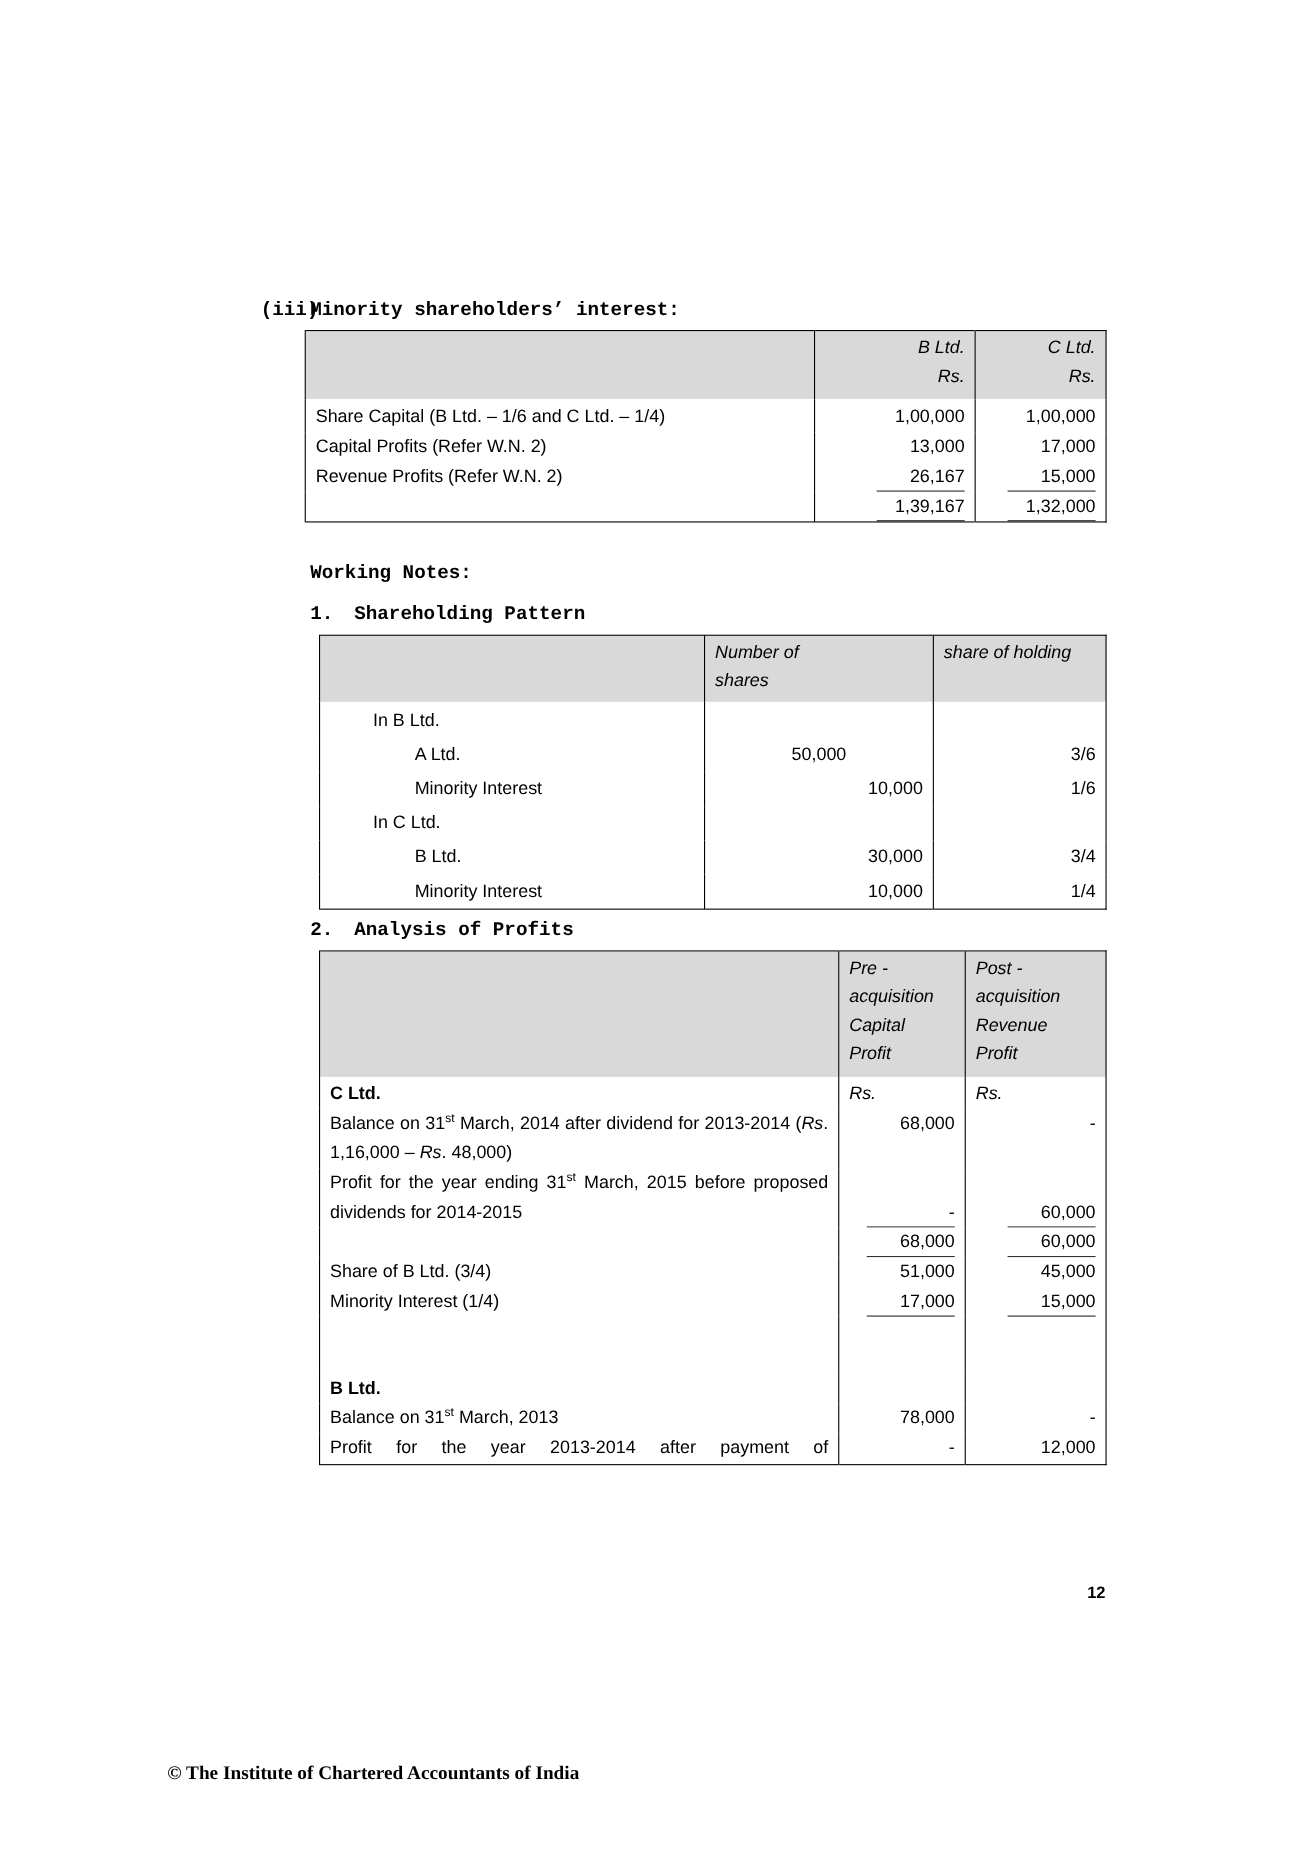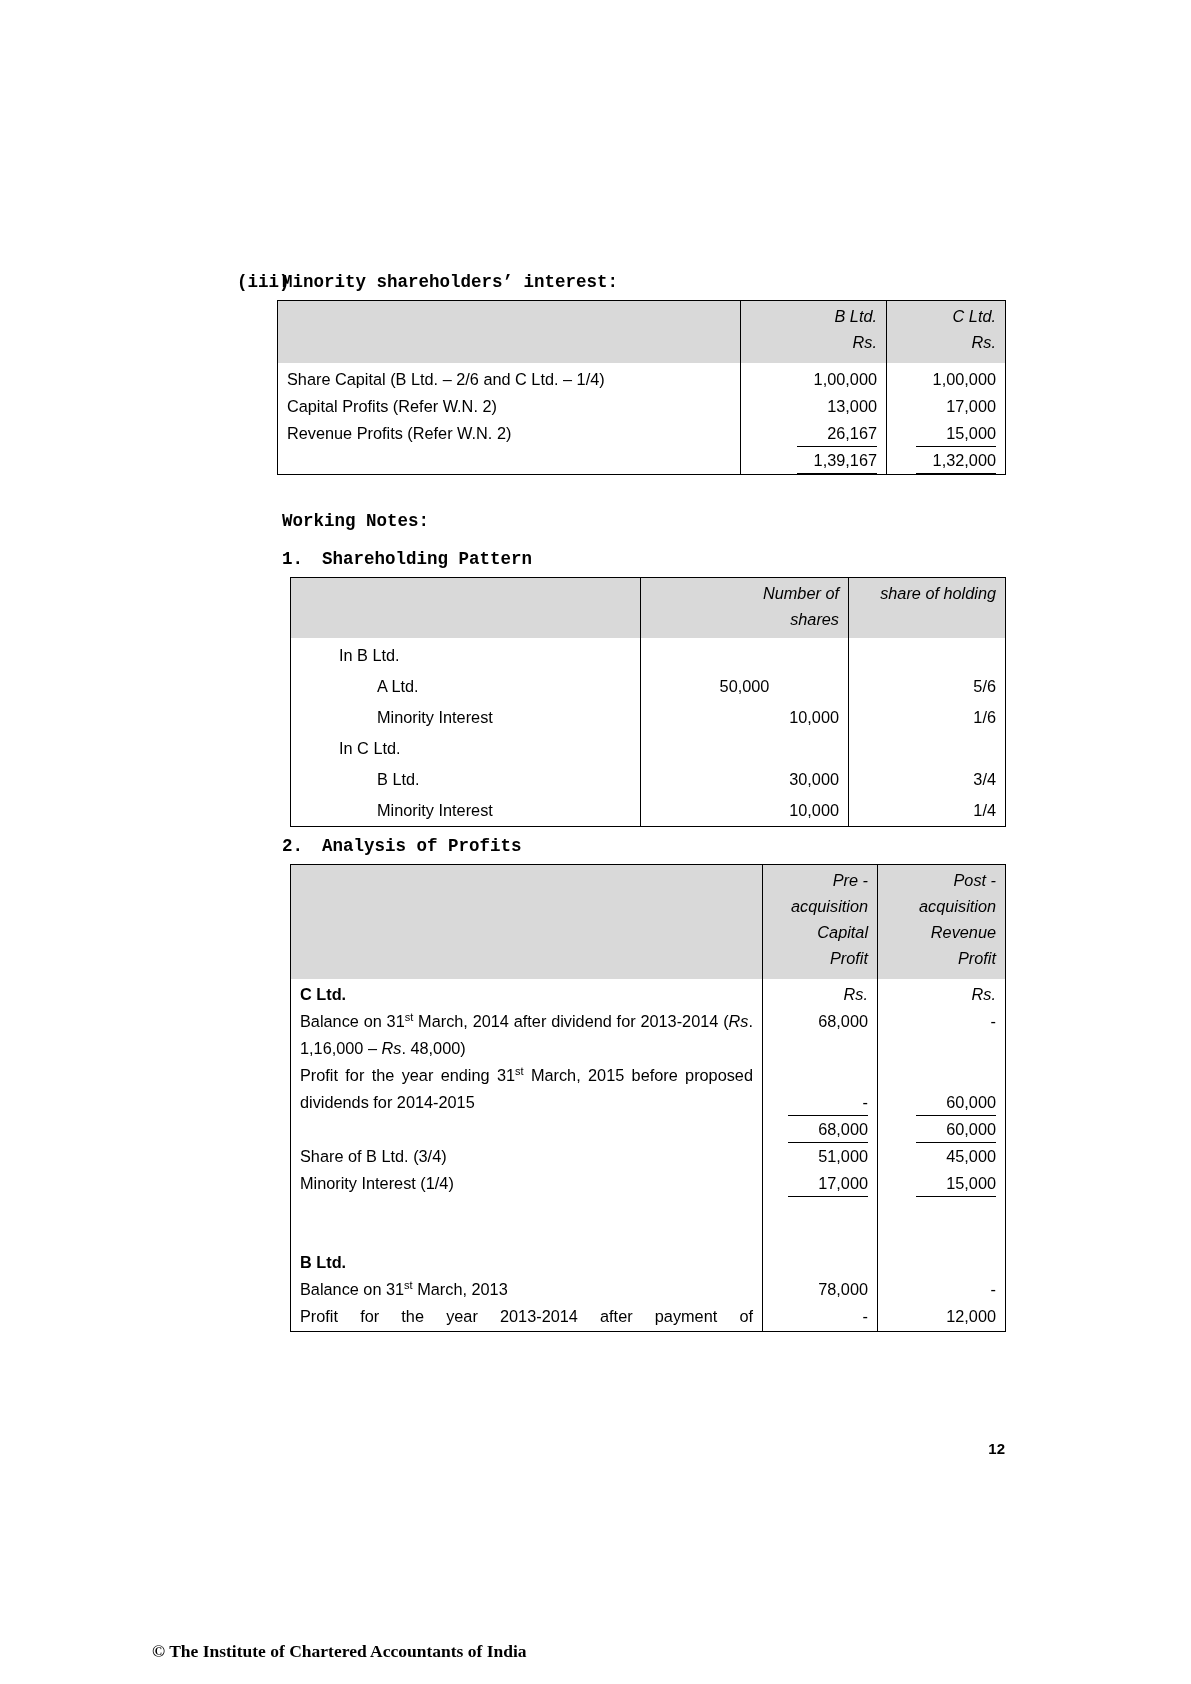--- a/index.html
+++ b/index.html
@@ -17,35 +17,35 @@
   table.doc { border-collapse:collapse; table-layout:fixed; border:1.5px solid #000; }
   table.doc th, table.doc td { border-left:1px solid #000; overflow:hidden; }
   table.doc th {
     background:#d9d9d9; font-weight:normal; font-style:italic;
     font-size:16.3px; line-height:26px; padding:2px 9px 4px 9px; vertical-align:top;
   }
   table.doc td {
     font-size:16.3px; line-height:27px; padding:0 9px; vertical-align:top;
   }
   .tr { text-align:right; }
-  .tc { text-align:right; }
+  .tc { text-align:left; }
   .just { text-align:justify; }
   .just-last { text-align:justify; text-align-last:justify; }
   .b { font-weight:bold; }
   .vbot { vertical-align:bottom !important; }
   .ind1 { padding-left:48px !important; }
   .ind2 { padding-left:86px !important; }
   .u {
     display:inline-block; text-align:right; min-width:80px;
     border-bottom:1.4px solid #000; padding-bottom:0px; line-height:25px;
   }
   sup { font-size:11px; line-height:0; }
   .pgnum { font-weight:bold; font-size:15px; }
   .footer {
-    font-family:"Liberation Serif", serif; font-weight:bold; font-size:17.5px;margin-top:40px;
+    font-family:"Liberation Serif", serif; font-weight:bold; font-size:17.5px;
   }
 </style>
 </head>
 <body>
 
 <div class="abs h-bold" style="left:237px; top:272px;">
   <span class="marker">(iii)</span><span>Minority shareholders’ interest:</span>
 </div>
 
 <table class="doc abs" style="left:277px; top:300px; width:728px;">
@@ -60,21 +60,21 @@
     <th class="tr">
       <div>B Ltd.</div>
       <div>Rs.</div>
     </th>
     <th class="tr">
       <div>C Ltd.</div>
       <div>Rs.</div>
     </th>
   </tr>
   <tr>
-    <td style="padding-top:3px;">Share Capital (B Ltd. – 2/6 and C Ltd. – 1/4)</td>
+    <td style="padding-top:3px;">Share Capital (B Ltd. – 1/6 and C Ltd. – 1/4)</td>
     <td class="tr" style="padding-top:3px;">1,00,000</td>
     <td class="tr" style="padding-top:3px;">1,00,000</td>
   </tr>
   <tr>
     <td>Capital Profits (Refer W.N. 2)</td>
     <td class="tr">13,000</td>
     <td class="tr">17,000</td>
   </tr>
   <tr>
     <td>Revenue Profits (Refer W.N. 2)</td>
@@ -111,21 +111,21 @@
     <th class="tc">share of holding</th>
   </tr>
   <tr>
     <td class="ind1" style="line-height:31px; padding-top:2px;">In B Ltd.</td>
     <td class="tr"></td>
     <td class="tr"></td>
   </tr>
   <tr>
     <td class="ind2" style="line-height:31px;margin-left:32px;">A Ltd.</td>
     <td class="tr" style="line-height:31px;text-align:center;">50,000</td>
-    <td class="tr" style="line-height:31px;">5/6</td>
+    <td class="tr" style="line-height:31px;">3/6</td>
   </tr>
   <tr>
     <td class="ind2" style="line-height:31px;">Minority Interest</td>
     <td class="tr" style="line-height:31px;">10,000</td>
     <td class="tr" style="line-height:31px;">1/6</td>
   </tr>
   <tr>
     <td class="ind1" style="line-height:31px;margin-left:24px;">In C Ltd.</td>
     <td class="tr"></td>
     <td class="tr"></td>

